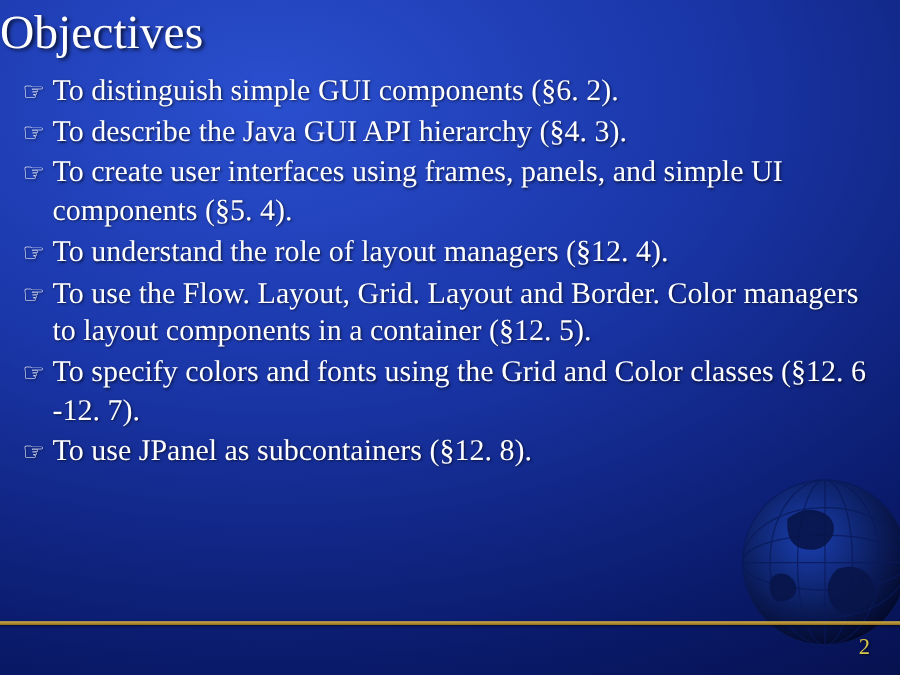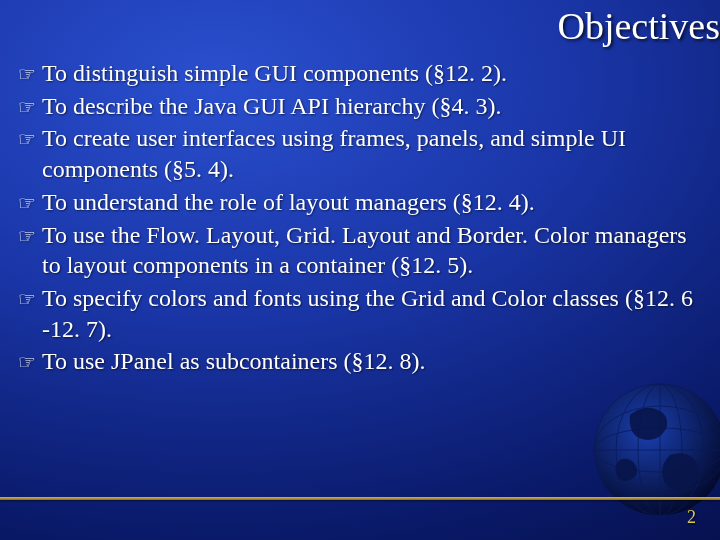--- a/index.html
+++ b/index.html
@@ -1,35 +1,35 @@
 <!DOCTYPE html>
 <html><head>
 <meta charset="utf-8">
 <style>
   html,body{margin:0;padding:0;width:720px;height:540px;overflow:hidden;font-family:"Times New Roman",Times,serif}
   .slide{position:relative;width:720px;height:540px;background:radial-gradient(ellipse 140% 120% at 30% 15%,#2a4fcf 0%,#1a36a8 35%,#0a1a6a 70%,#030a3a 100%);color:#fff}
-  .title{position:absolute;top:4px;left:0;width:100%;text-align:right;font-size:38px;font-weight:400;color:#fff;text-shadow:2px 2px 3px rgba(0,0,0,.7)}
+  .title{position:absolute;top:4px;left:0;width:100%;text-align:left;font-size:38px;font-weight:400;color:#fff;text-shadow:2px 2px 3px rgba(0,0,0,.7)}
   .content{position:absolute;top:58px;left:18px;right:22px}
   .item{display:flex;align-items:flex-start;margin-bottom:2px;line-height:1.28}
   .bullet{flex:0 0 24px;font-size:20px;color:#fff;padding-top:4px;text-shadow:1px 1px 2px rgba(0,0,0,.6)}
   .text{flex:1;font-size:24px;color:#fff;text-shadow:1px 1px 2px rgba(0,0,0,.6)}
   .text .u{}
   .footer-line{position:absolute;left:0;right:0;bottom:40px;height:3px;background:linear-gradient(180deg,#d8b24a 0%,#8a6a1e 100%);box-shadow:0 1px 2px rgba(0,0,0,.5)}
   .pagenum{position:absolute;right:24px;bottom:12px;font-size:18px;color:#d9c74a;text-shadow:1px 1px 2px rgba(0,0,0,.7)}
   .globe{position:absolute;right:-10px;bottom:20px;width:160px;height:160px;pointer-events:none}
 </style>
 </head>
 <body>
 
 <div class="slide">
   <div class="title">Objectives</div>
   <div class="content">
       <div class="item">
         <div class="bullet">☞</div>
-        <div class="text">To distinguish simple GUI components (§12. 2).</div>
+        <div class="text">To distinguish simple GUI components (§6. 2).</div>
       </div>
       <div class="item">
         <div class="bullet">☞</div>
         <div class="text"> To describe the Java GUI API hierarchy (§4. 3).</div>
       </div>
       <div class="item">
         <div class="bullet">☞</div>
         <div class="text">To create user interfaces using frames, panels, and simple UI components (§5. 4).</div>
       </div>
       <div class="item">

